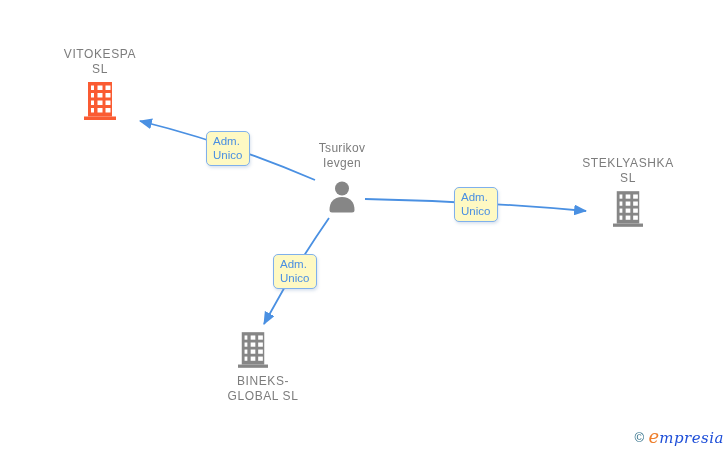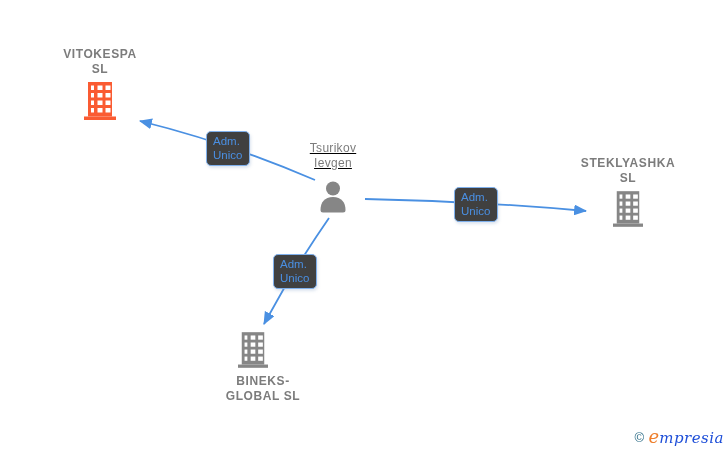--- a/index.html
+++ b/index.html
@@ -33,30 +33,30 @@
     cursor: pointer;
   }
   .node-label {
     font-size: 12px;
     line-height: 15px;
     color: #7c7c7c;
     text-align: center;
     letter-spacing: 0.3px;
     white-space: nowrap;
   }
-  .node-label.company { letter-spacing: 0.6px; font-weight: bold; }
+  .node-label.company { letter-spacing: 0.6px; }
   .icon-gap { margin-top: 5px; }
   .label-gap { margin-top: 6px; margin-left: 20px; }
   .icon-orange { color: #fa5b32; }
   .icon-gray   { color: #868686; }
   .edge-label {
     position: absolute;
     box-sizing: border-box;
     width: 44px;
-    background: #404040;
+    background: #fef9c3;
     border: 1.5px solid #7fb0ec;
     border-radius: 5px;
     padding: 2px 0 3px 6px;
     font-size: 11.5px;
     line-height: 14px;
     color: #4a8fe2;
     text-align: left;
     box-shadow: 1px 2px 3px rgba(120,150,190,0.25);
   }
   .brand {
@@ -134,21 +134,21 @@
         <rect x="7" y="18.5" width="3" height="4.5"></rect>
           <rect x="13.5" y="18.5" width="5" height="4.5"></rect>
           <rect x="21.5" y="18.5" width="5" height="4.5"></rect>
         <rect x="7" y="26" width="3" height="4.5"></rect>
           <rect x="13.5" y="26" width="5" height="4.5"></rect>
           <rect x="21.5" y="26" width="5" height="4.5"></rect>
       </g>
     </svg>
   </div>
 
-  <div class="node" style="left:273px; top:141px; width:120px;text-decoration:underline;">
+  <div class="node" style="left:282px; top:141px; width:120px;">
     <div class="node-label">
       <span>Tsurikov</span><br>
       <span>Ievgen</span>
     </div>
     <svg class="icon-gap icon-gray" width="30" height="32" viewBox="0 0 30 32" style="margin-top:10px;">
       <g fill="currentColor">
         <circle cx="15" cy="7.5" r="7"></circle>
         <path d="M15 16 C6.5 16 2.5 21.5 2.5 29 Q2.5 31.5 5 31.5 L25 31.5 Q27.5 31.5 27.5 29 C27.5 21.5 23.5 16 15 16 Z"></path>
       </g>
     </svg>

